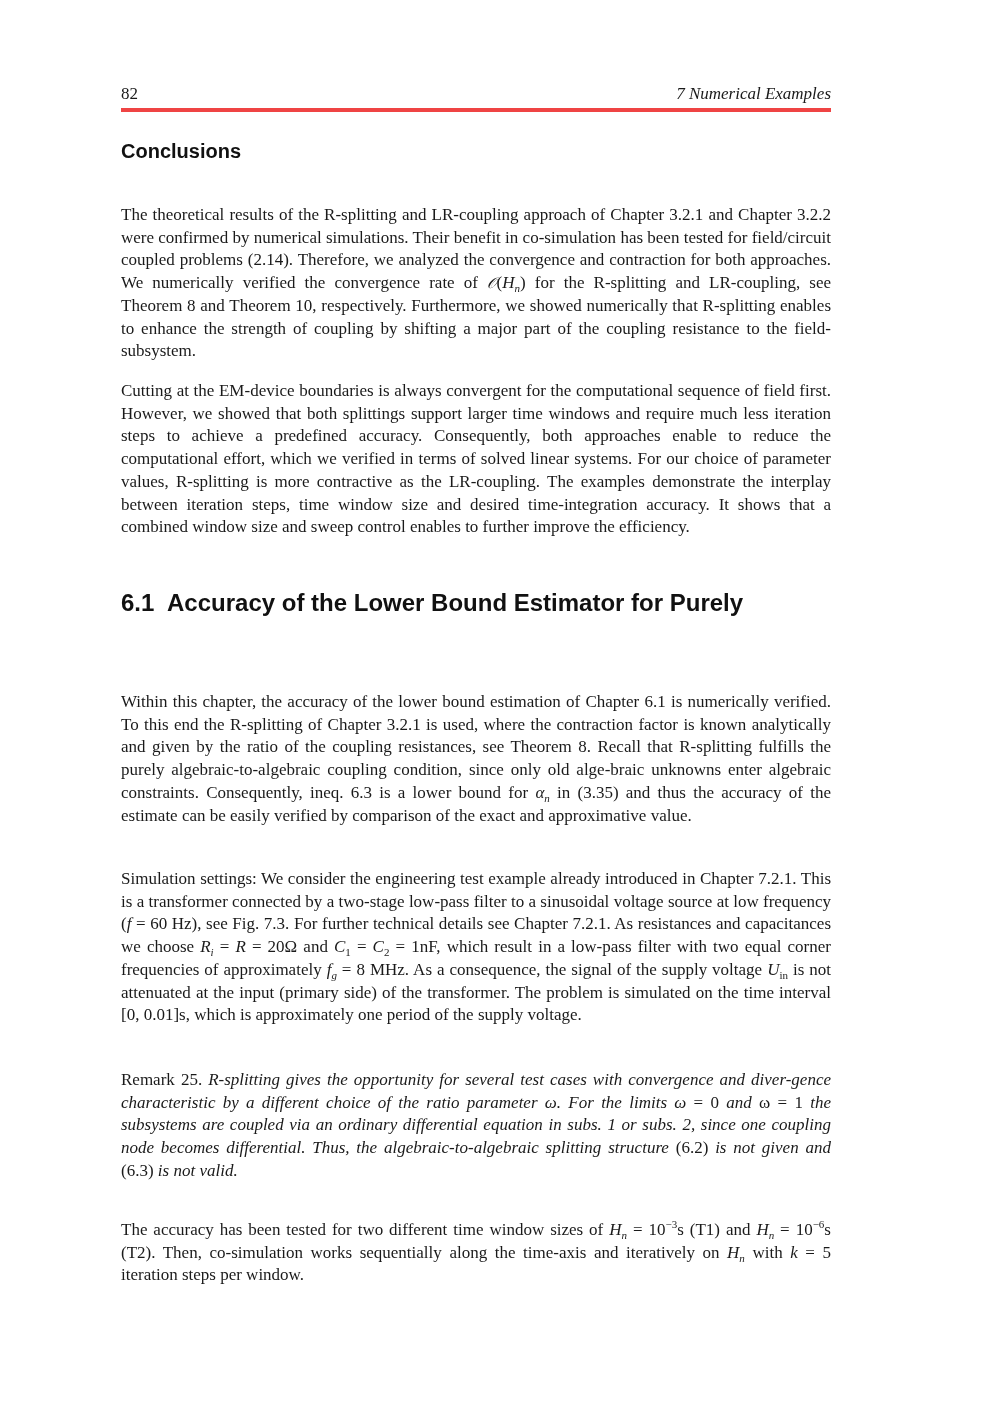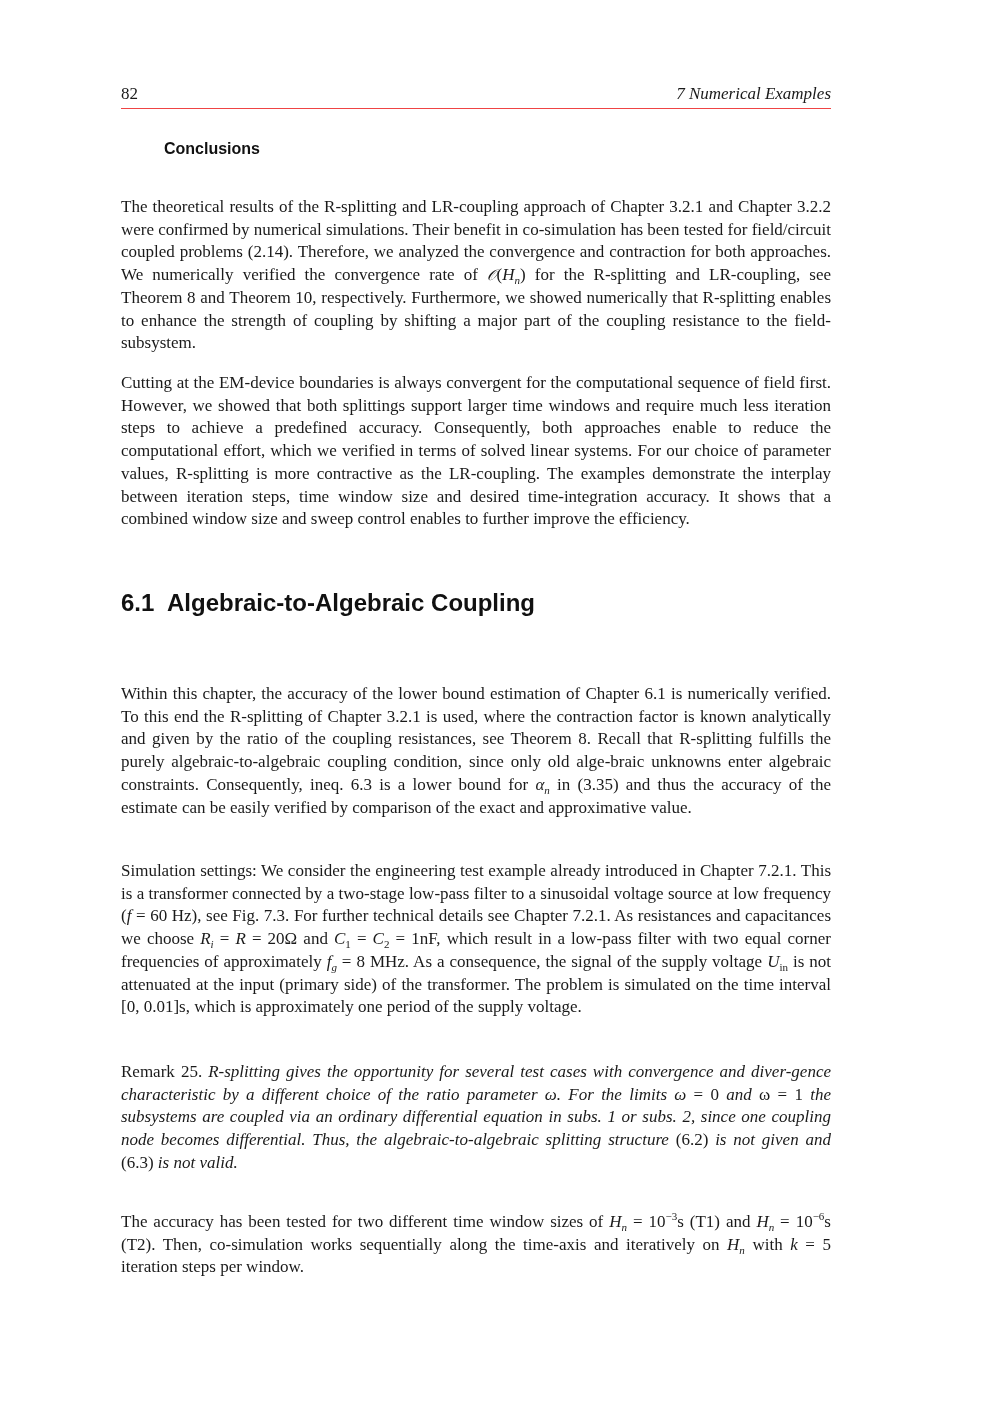--- a/index.html
+++ b/index.html
@@ -1,30 +1,30 @@
 <!DOCTYPE html>
 <html><head>
   <meta charset="utf-8">
   <style>
     html, body { margin: 0; padding: 0; background: #ffffff; }
     body { width: 1000px; height: 1414px; position: relative; overflow: hidden;
            font-family: "Liberation Serif", "DejaVu Serif", serif; color: #1a1a1a; }
     .page { position: absolute; left: 121px; top: 0; width: 710px; }
     .running-head { position: absolute; top: 84px; left: 0; width: 710px; height: 24px;
-                    border-bottom: 1px solid #ef4444; font-size: 17px; }
+                    border-bottom: 4px solid #ef4444; font-size: 17px; }
     .running-head .num { position: absolute; left: 0; top: 0; }
     .running-head .chap { position: absolute; right: 0; top: 0; font-style: italic; }
     .sans { font-family: "Liberation Sans", "DejaVu Sans", sans-serif; font-weight: bold; color: #111; }
-    .conclusions-title { position: absolute; top: 140px; left: 0; font-size: 16px; margin-left: 43px; }
+    .conclusions-title { position: absolute; top: 140px; left: 0; font-size: 20px; }
     .section-title { position: absolute; top: 588px; left: 0; font-size: 24px; line-height: 30px; width: 710px; }
     .section-title .secnum { position: absolute; left: 0; top: 0; }
     .section-title .sectext { margin-left: 46px; display: block; }
     p { position: absolute; left: 0; width: 710px; margin: 0; font-size: 17px; line-height: 22.7px;
         text-align: justify; }
-    p.last-line-left { text-align-last: left; }
+    p.last-line-left { text-align-last: left; margin-top: 8px; }
     i, .it { font-style: italic; }
     b { font-weight: normal; }
     sub, sup { font-size: 11px; line-height: 0; }
     .calo { font-family: "DejaVu Serif", serif; font-style: italic; font-size: 15px; }
   </style>
 </head>
 <body>
 
 <div class="page">
 
@@ -33,21 +33,21 @@
     <span class="chap">7  Numerical Examples</span>
   </div>
 
   <div class="conclusions-title sans">Conclusions</div>
 
   <p style="top:196px;" class="last-line-left">The theoretical results of the R-splitting and LR-coupling approach of Chapter 3.2.1 and Chapter 3.2.2 were confirmed by numerical simulations. Their benefit in co-simulation has been tested for field/circuit coupled problems (2.14). Therefore, we analyzed the convergence and contraction for both approaches. We numerically verified the convergence rate of <span class="calo">𝒪</span>(<i>H</i><sub class="it">n</sub>) for the R-splitting and LR-coupling, see Theorem 8 and Theorem 10, respectively. Furthermore, we showed numerically that R-splitting enables to enhance the strength of coupling by shifting a major part of the coupling resistance to the field-subsystem.</p>
   <p style="top:372px;" class="last-line-left">Cutting at the EM-device boundaries is always convergent for the computational sequence of field first. However, we showed that both splittings support larger time windows and require much less iteration steps to achieve a predefined accuracy. Consequently, both approaches enable to reduce the computational effort, which we verified in terms of solved linear systems. For our choice of parameter values, R-splitting is more contractive as the LR-coupling. The examples demonstrate the interplay between iteration steps, time window size and desired time-integration accuracy. It shows that a combined window size and sweep control enables to further improve the efficiency.</p>
 
   <div class="section-title sans">
     <span class="secnum">6.1</span>
-    <span class="sectext">Algebraic-to-Algebraic Coupling</span>
+    <span class="sectext">Accuracy of the Lower Bound Estimator for Purely</span>
   </div>
 
   <p style="top:683px;" class="last-line-left">Within this chapter, the accuracy of the lower bound estimation of Chapter 6.1 is numerically verified.  To this end the R-splitting of Chapter 3.2.1 is used, where the contraction factor is known analytically and given by the ratio of the coupling resistances, see Theorem 8.  Recall that R-splitting fulfills the purely algebraic-to-algebraic coupling condition, since only old alge-braic unknowns enter algebraic constraints.  Consequently, ineq.  6.3 is a lower bound for <i>α</i><sub class="it">n</sub> in (3.35) and thus the accuracy of the estimate can be easily verified by comparison of the exact and approximative value.</p>
   <p style="top:860px;" class="last-line-left"><b>Simulation settings:</b> We consider the engineering test example already introduced in Chapter 7.2.1. This is a transformer connected by a two-stage low-pass filter to a sinusoidal voltage source at low frequency (<i>f</i> = 60 Hz), see Fig.  7.3.  For further technical details see Chapter 7.2.1.  As resistances and capacitances we choose <i>R</i><sub class="it">i</sub> = <i>R</i> = 20Ω and <i>C</i><sub>1</sub> = <i>C</i><sub>2</sub> = 1nF, which result in a low-pass filter with two equal corner frequencies of approximately <i>f</i><sub class="it">g</sub> = 8 MHz.  As a consequence, the signal of the supply voltage <i>U</i><sub>in</sub> is not attenuated at the input (primary side) of the transformer. The problem is simulated on the time interval [0, 0.01]s, which is approximately one period of the supply voltage.</p>
   <p style="top:1061px;" class="last-line-left"><b>Remark 25.</b><i> R-splitting gives the opportunity for several test cases with convergence and diver-gence characteristic by a different choice of the ratio parameter ω.  For the limits ω </i>= 0 <i>and</i> ω = 1 <i>the subsystems are coupled via an ordinary differential equation in subs.  1 or subs.  2, since one coupling node becomes differential. Thus, the algebraic-to-algebraic splitting structure</i> (6.2) <i>is not given and</i> (6.3) <i>is not valid.</i></p>
   <p style="top:1211px;" class="last-line-left">The accuracy has been tested for two different time window sizes of <i>H</i><sub class="it">n</sub> = 10<sup>−3</sup>s (<b>T1</b>) and <i>H</i><sub class="it">n</sub> = 10<sup>−6</sup>s (<b>T2</b>).  Then, co-simulation works sequentially along the time-axis and iteratively on <i>H</i><sub class="it">n</sub> with <i>k</i> = 5 iteration steps per window.</p>
 
 </div>
 
 </body></html>

